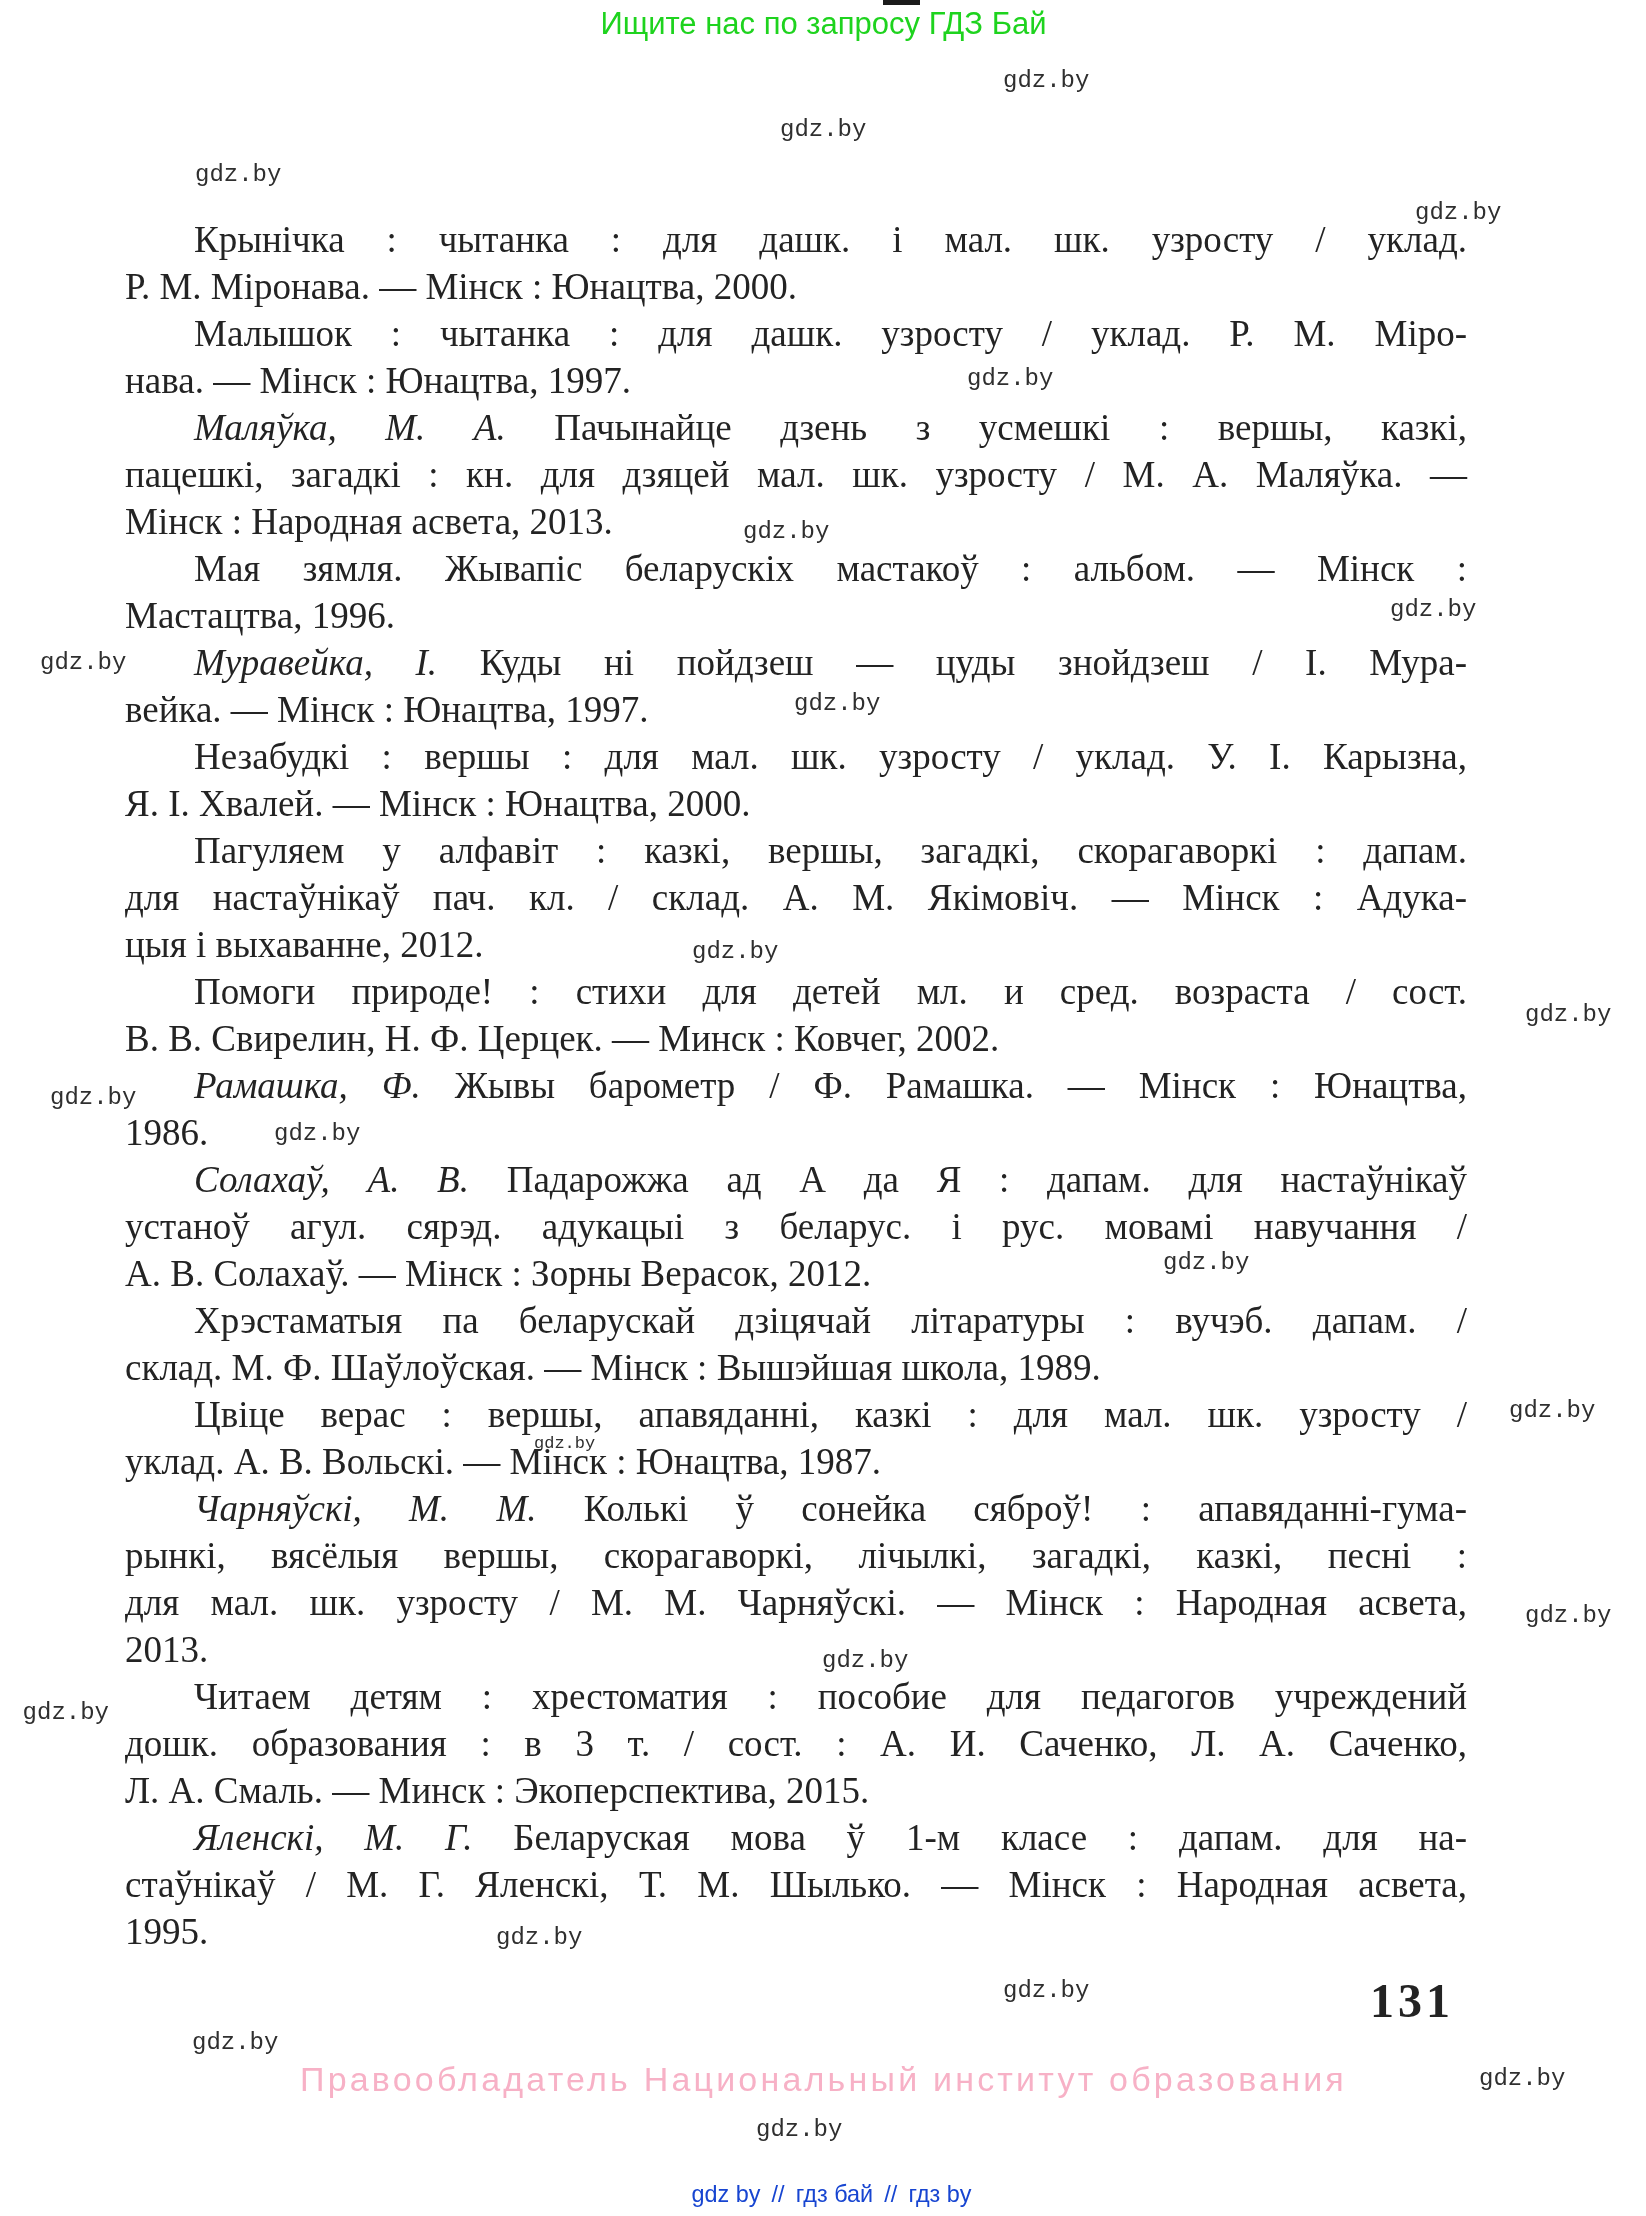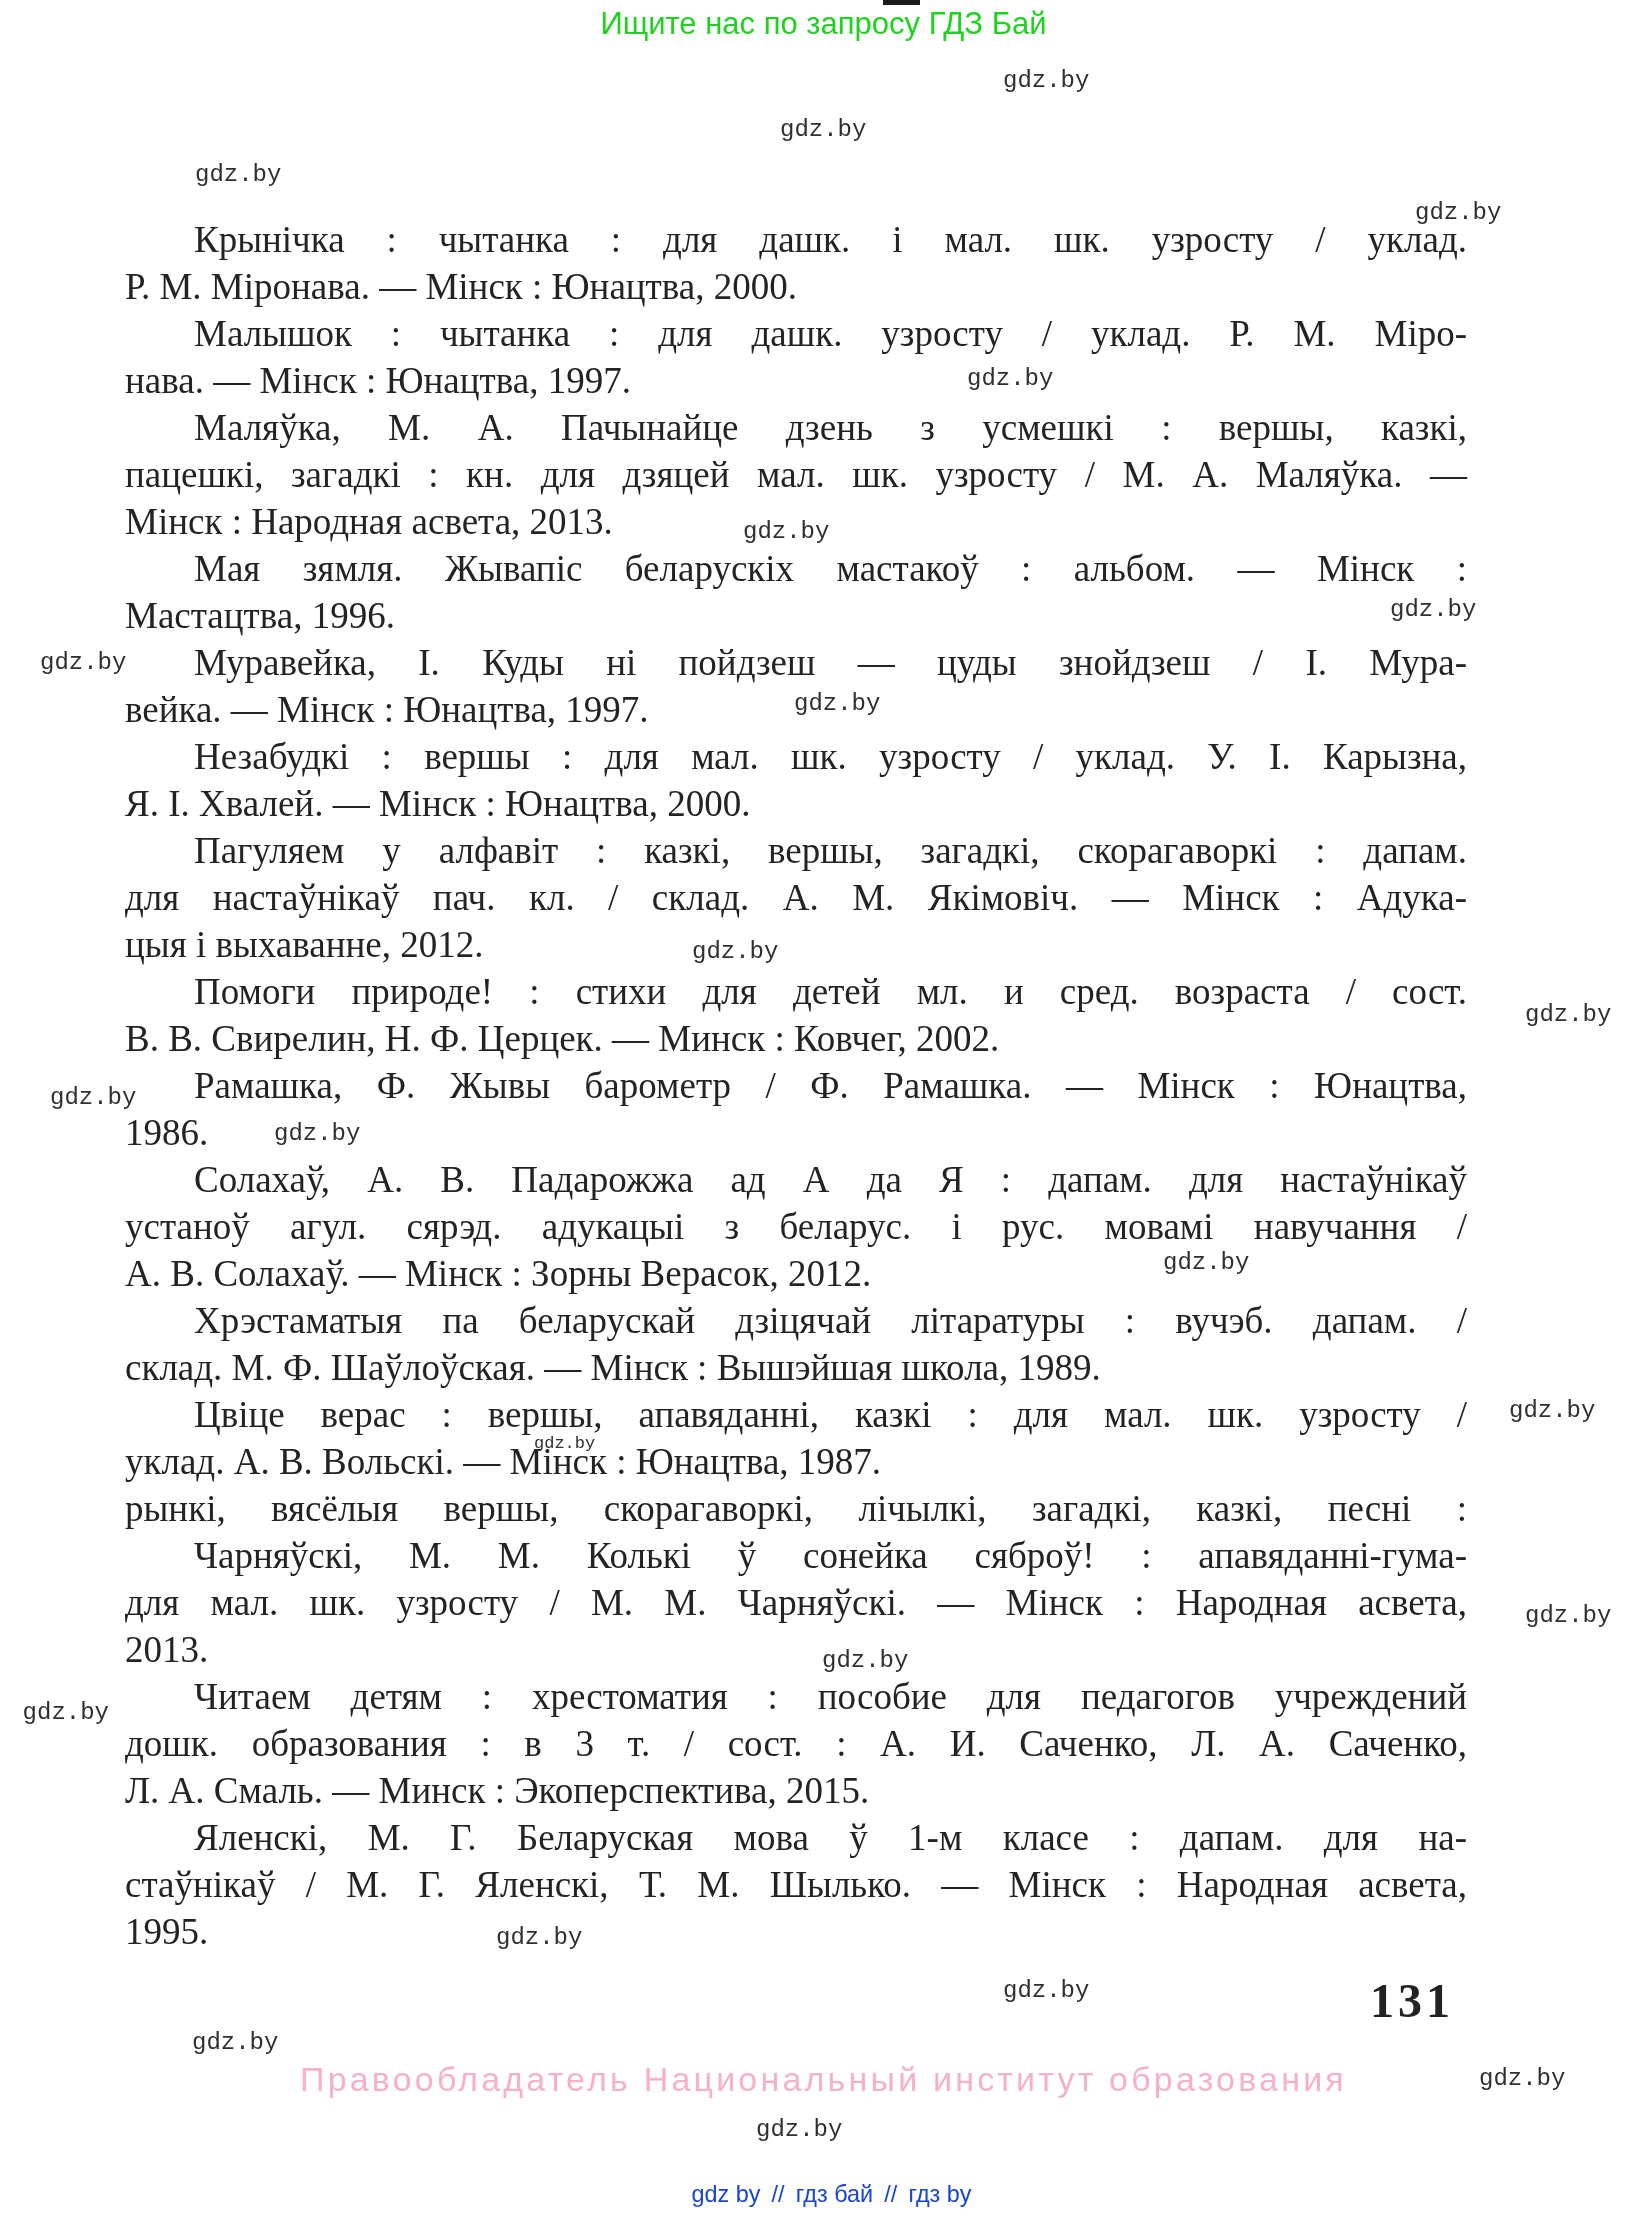--- a/index.html
+++ b/index.html
@@ -26,21 +26,21 @@
   .bib {
     position: absolute;
     left: 125px; top: 216px; width: 1342px;
     font-size: 37px;
     line-height: 47px;
     color: #232323;
   }
   .line { text-align: justify; text-align-last: justify; -moz-text-align-last: justify; }
   .line.final { text-align-last: left; -moz-text-align-last: left; }
   .line.indent { text-indent: 69px; }
-  .seg.italic { }
+  .seg.italic { font-style: italic; }
   .wm {
     position: absolute;
     font-family: Liberation Mono, monospace;
     white-space: nowrap;
     line-height: 1;
   }
   .pagenum {
     position: absolute;
     left: 1370px; top: 1973px;
     font-family: "Liberation Serif", serif;
@@ -119,22 +119,22 @@
       <div class="line final"><span class="seg">В. В. Свирелин, Н. Ф. Церцек. — Минск : Ковчег, 2002.</span></div>
       <div class="line indent"><span class="seg italic">Рамашка, Ф.</span><span class="seg"> Жывы барометр / Ф. Рамашка. — Мінск : Юнацтва,</span></div>
       <div class="line final"><span class="seg">1986.</span></div>
       <div class="line indent"><span class="seg italic">Солахаў, А. В.</span><span class="seg"> Падарожжа ад А да Я : дапам. для настаўнікаў</span></div>
       <div class="line"><span class="seg">устаноў агул. сярэд. адукацыі з беларус. і рус. мовамі навучання /</span></div>
       <div class="line final"><span class="seg">А. В. Солахаў. — Мінск : Зорны Верасок, 2012.</span></div>
       <div class="line indent"><span class="seg">Хрэстаматыя па беларускай дзіцячай літаратуры : вучэб. дапам. /</span></div>
       <div class="line final"><span class="seg">склад. М. Ф. Шаўлоўская. — Мінск : Вышэйшая школа, 1989.</span></div>
       <div class="line indent"><span class="seg">Цвіце верас : вершы, апавяданні, казкі : для мал. шк. узросту /</span></div>
       <div class="line final"><span class="seg">уклад. А. В. Вольскі. — Мінск : Юнацтва, 1987.</span></div>
+      <div class="line indent"><span class="seg italic">Чарняўскі, М. М.</span><span class="seg"> Колькі ў сонейка сяброў! : апавяданні-гума-</span></div>
       <div class="line"><span class="seg">рынкі, вясёлыя вершы, скорагаворкі, лічылкі, загадкі, казкі, песні :</span></div>
-      <div class="line indent"><span class="seg italic">Чарняўскі, М. М.</span><span class="seg"> Колькі ў сонейка сяброў! : апавяданні-гума-</span></div>
       <div class="line"><span class="seg">для мал. шк. узросту / М. М. Чарняўскі. — Мінск : Народная асвета,</span></div>
       <div class="line final"><span class="seg">2013.</span></div>
       <div class="line indent"><span class="seg">Читаем детям : хрестоматия : пособие для педагогов учреждений</span></div>
       <div class="line"><span class="seg">дошк. образования : в 3 т. / сост. : А. И. Саченко, Л. А. Саченко,</span></div>
       <div class="line final"><span class="seg">Л. А. Смаль. — Минск : Экоперспектива, 2015.</span></div>
       <div class="line indent"><span class="seg italic">Яленскі, М. Г.</span><span class="seg"> Беларуская мова ў 1-м класе : дапам. для на-</span></div>
       <div class="line"><span class="seg">стаўнікаў / М. Г. Яленскі, Т. М. Шылько. — Мінск : Народная асвета,</span></div>
       <div class="line final"><span class="seg">1995.</span></div>
     </div>
   <div class="pagenum" style="color: rgb(35, 35, 35);">131</div>

